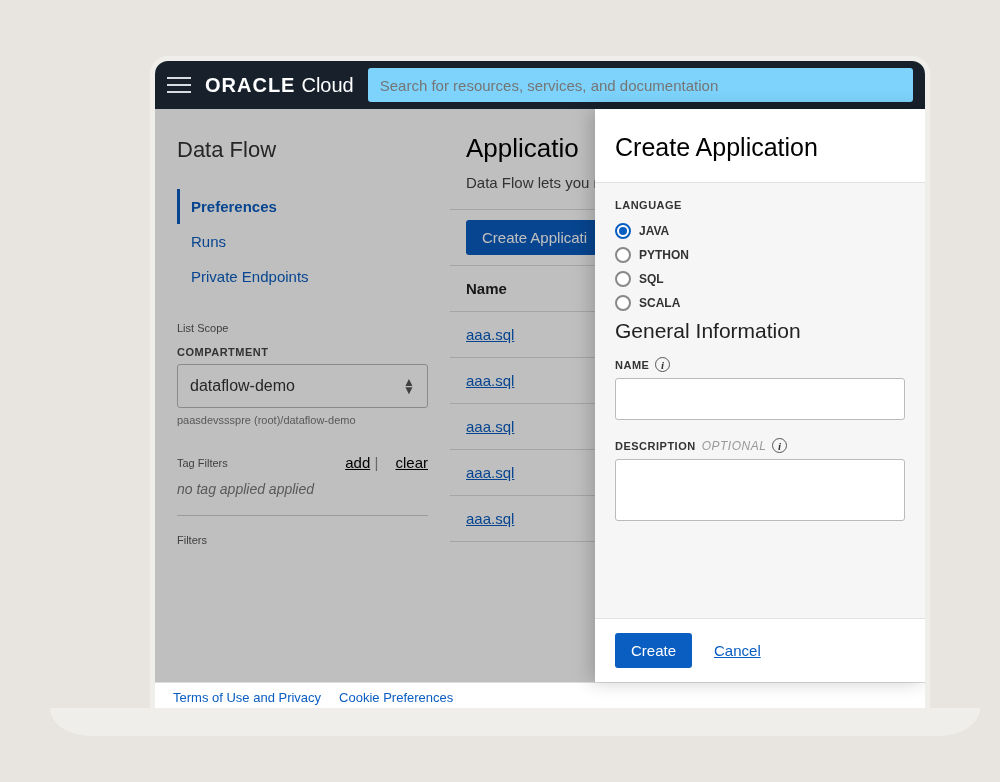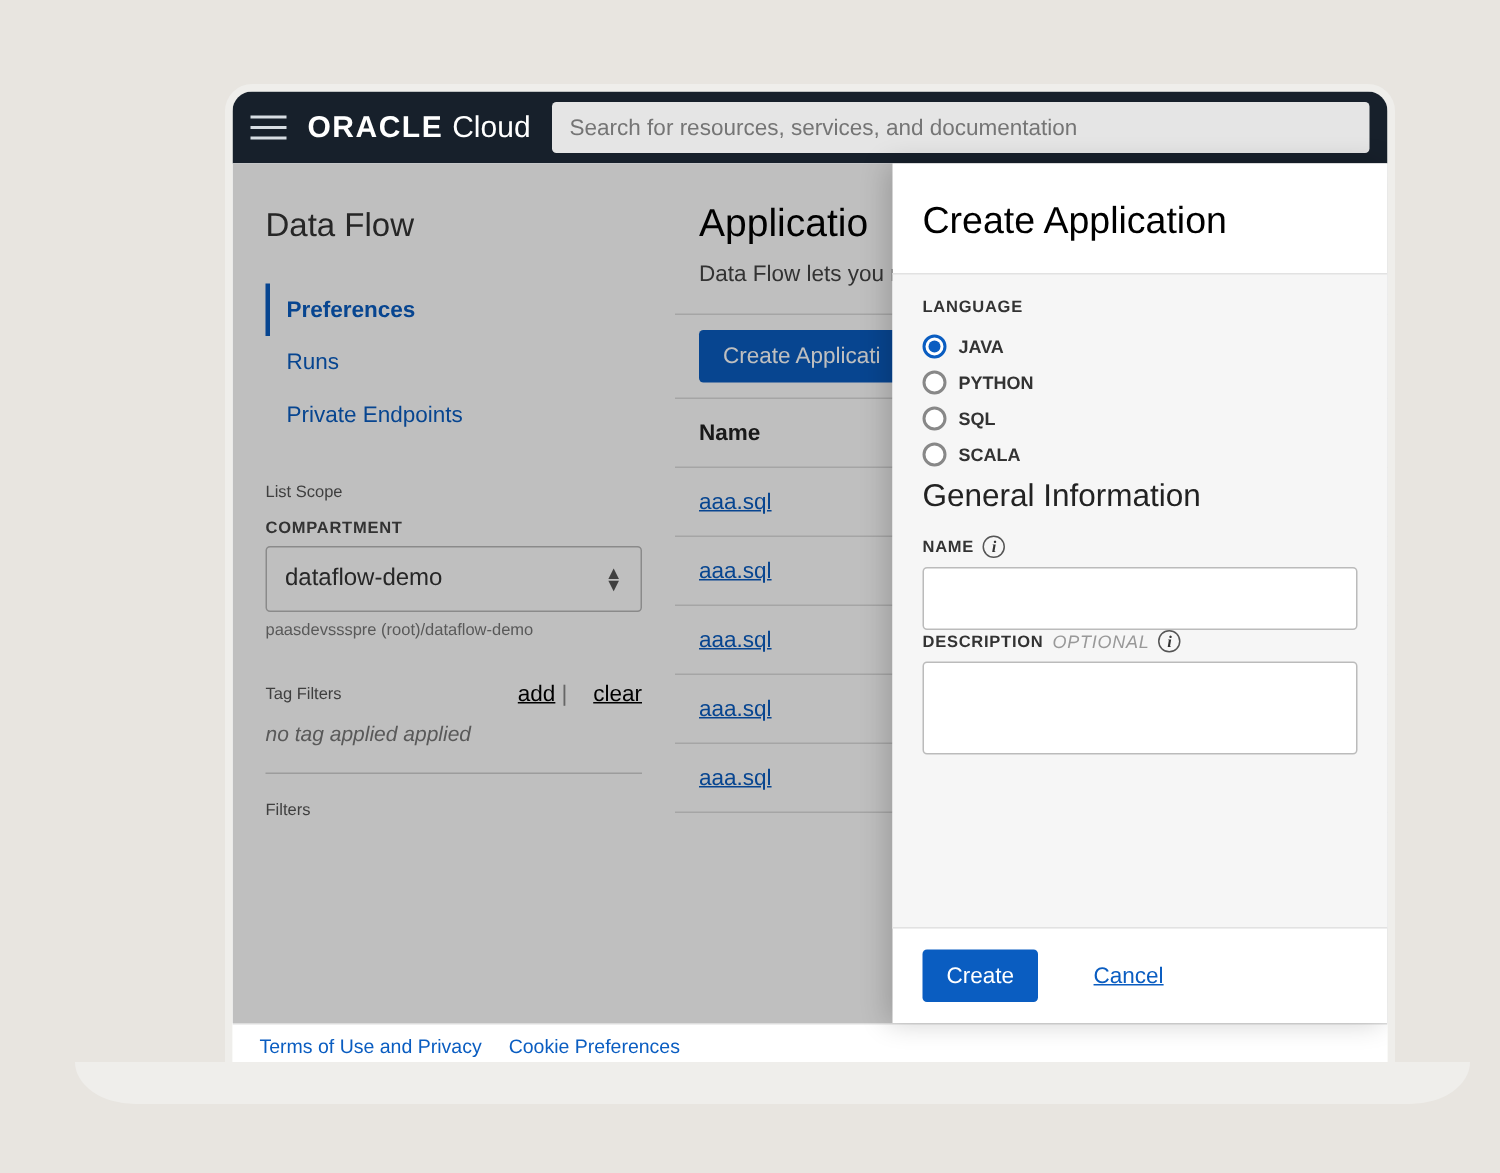--- a/index.html
+++ b/index.html
@@ -46,21 +46,21 @@
   width: 24px; height: 24px;
   display: flex; flex-direction: column; justify-content: center; gap: 5px;
   cursor: pointer;
 }
 .hamburger span { display:block; height:2px; background:#d7dde3; }
 .brand { color:#fff; font-size:20px; font-weight:300; display:flex; align-items:baseline; gap:6px; }
 .brand-strong { font-weight:700; letter-spacing:1px; font-size:20px; }
 .search {
   flex: 1;
   height: 34px;
-  background: #e5e5e5;
+  background: #7dd3fc;
   border-radius: 3px;
   border: none;
   padding: 0 12px;
   font-size: 15px;
   color: #555;
 }
 
 
 .app-body {
   position: relative;
@@ -186,21 +186,21 @@
   width:15px; height:15px; border:1px solid #555; border-radius:50%;
   display:inline-flex; align-items:center; justify-content:center;
   font-style:italic; font-family: Georgia, serif; font-size:11px; color:#333;
 }
 .text-input {
   width:100%; height:42px; border:1px solid #bbb; border-radius:3px; background:#fff; padding:0 10px; font-size:15px;
 }
 .textarea-input {
   width:100%; height:62px; border:1px solid #bbb; border-radius:3px; background:#fff; padding:8px 10px; font-size:15px; resize:none;
 }
-.drawer-footer { padding: 14px 20px; display:flex; align-items:center; gap:37px; }
+.drawer-footer { padding: 14px 20px; display:flex; align-items:center; gap:22px; }
 .link-btn { color:#0a5dc1; cursor:pointer; text-decoration:underline; font-size:15px; background:none; border:none; }
 
 
 .footerbar {
   position:absolute; bottom:0; left:0; right:0; height:30px;
   background:#fff; border-top:1px solid #ddd;
   display:flex; align-items:center; gap:18px; padding:0 18px;
   font-size:13px;
 }
 .footerbar a { color:#0a5dc1; cursor:pointer; }
@@ -292,21 +292,21 @@
         </div>
 
         <div class="subhead">General Information</div>
 
         <div class="field-label">
           <span>NAME</span>
           <span class="info-icon">i</span>
         </div>
         <input class="text-input" type="text" value="" style="">
 
-        <div class="field-label" style="">
+        <div class="field-label" style="margin-top:18px">
           <span>DESCRIPTION</span>
           <span class="optional">OPTIONAL</span>
           <span class="info-icon">i</span>
         </div>
         <textarea class="textarea-input" style=""></textarea>
       </div>
       <div class="drawer-footer">
         <button class="btn-primary">Create</button>
         <button class="link-btn">Cancel</button>
       </div>

